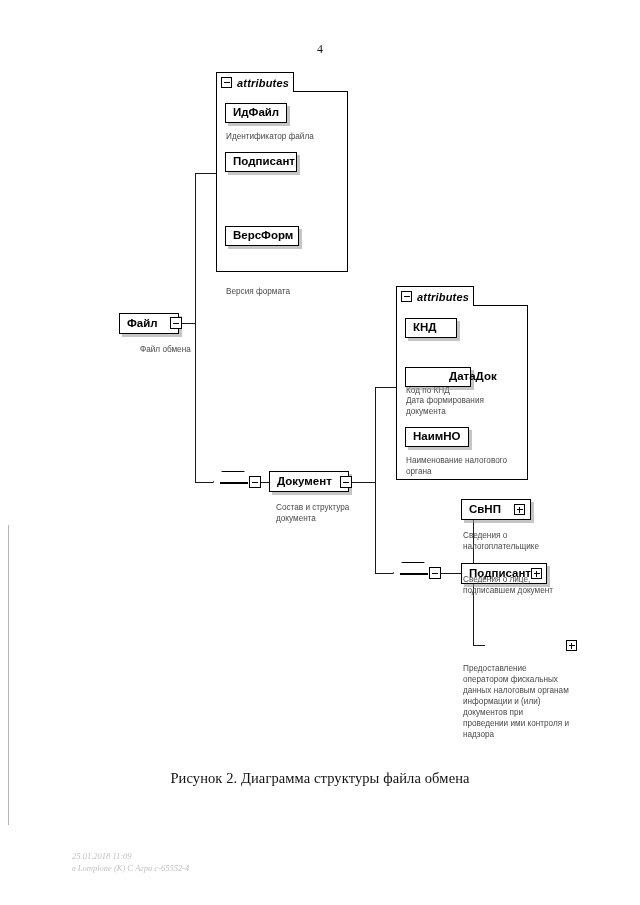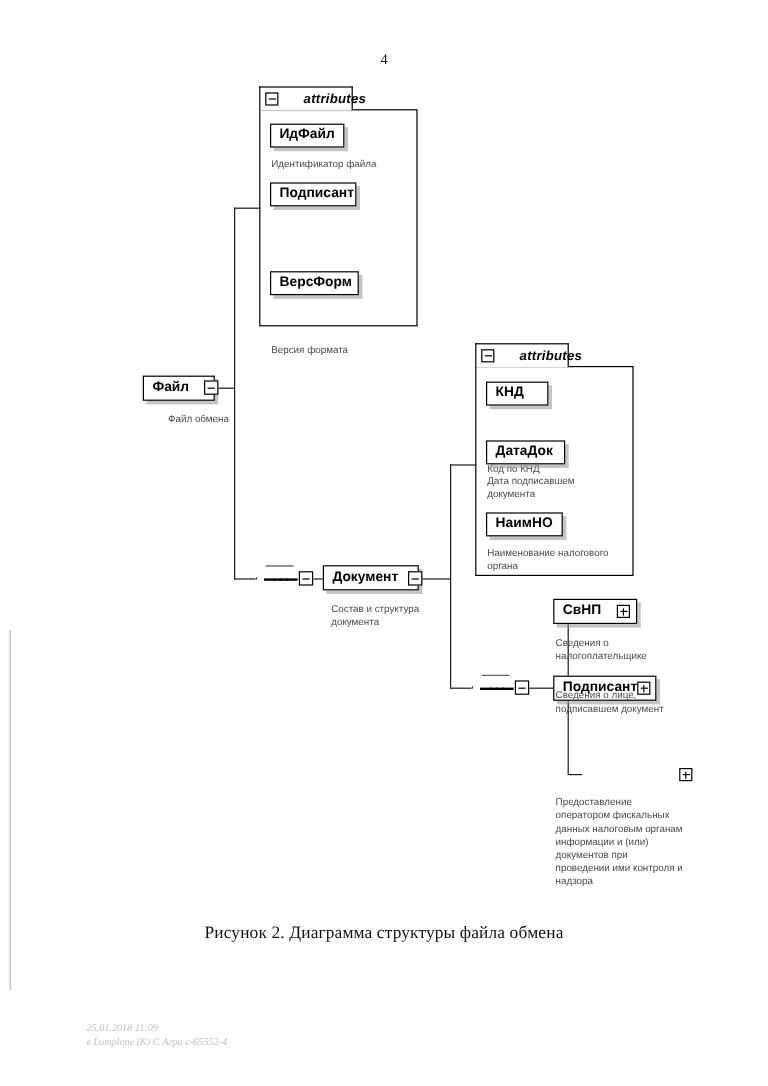--- a/index.html
+++ b/index.html
@@ -64,21 +64,21 @@
     position:absolute;box-sizing:border-box;width:12px;height:12px;
     border:1.5px solid #000;background:#fff;
   }
   .stub::before{content:"";position:absolute;left:2px;right:2px;top:4.5px;height:1.5px;background:#000;}
 
   
   .attrbox{position:absolute;}
   .attrbox .tab{
     position:absolute;left:0;top:0;box-sizing:border-box;
     height:20px;border:1.5px solid #000;border-bottom:none;background:#fff;
-    display:flex;align-items:center;gap:21px;padding:0 8px 0 4px;z-index:2;
+    display:flex;align-items:center;gap:5px;padding:0 8px 0 4px;z-index:2;
   }
   .attrbox .tab .ttl{
     font-style:italic;font-weight:bold;font-size:11px;letter-spacing:.2px;
   }
   .attrbox .body{
     position:absolute;left:0;box-sizing:border-box;
     border:1.5px solid #000;background:#fff;
   }
   .minusicon{
     box-sizing:border-box;width:11px;height:11px;border:1.5px solid #000;background:#fff;
@@ -115,21 +115,21 @@
   <div id="margin-rule" class="solid"></div>
 
   <div class="attrbox" style="left:216px;top:72px;width:132px;height:200px;">
     <div class="tab" style="width:78px;">
       <span class="minusicon"></span>
       <span class="ttl">attributes</span>
     </div>
     <div class="body" style="top:19px;width:132px;height:181px;"></div>
   </div>
 
-  <div class="node" style="left:225px;top:103px;width:62px;height:20px;justify-content:flex-end;">
+  <div class="node" style="left:225px;top:103px;width:62px;height:20px;">
     <span class="cap">ИдФайл</span>
   </div>
   <div class="desc" style="left:226px;top:131px;width:118px;">Идентификатор файла</div>
 
   <div class="node" style="left:225px;top:152px;width:72px;height:20px;">
     <span class="cap">Подписант</span>
   </div>
 
   <div class="node" style="left:225px;top:226px;width:74px;height:20px;">
     <span class="cap">ВерсФорм</span>
@@ -153,24 +153,24 @@
       <span class="ttl">attributes</span>
     </div>
     <div class="body" style="top:19px;width:132px;height:175px;"></div>
   </div>
 
   <div class="node" style="left:405px;top:318px;width:52px;height:20px;">
     <span class="cap">КНД</span>
   </div>
   <div class="desc" style="left:406px;top:346px;width:118px;margin-top:39px;">Код по КНД</div>
 
-  <div class="node" style="left:405px;top:367px;width:66px;height:20px;">
+  <div class="node" style="left:405px;top:367px;width:66px;height:20px;padding-left:36px;">
     <span class="cap">ДатаДок</span>
   </div>
-  <div class="desc" style="left:406px;top:395px;width:118px;">Дата подписавшем
+  <div class="desc" style="left:406px;top:395px;width:118px;">Дата формирования
 документа</div>
 
   <div class="node" style="left:405px;top:427px;width:64px;height:20px;">
     <span class="cap">НаимНО</span>
   </div>
   <div class="desc" style="left:406px;top:455px;width:128px;">Наименование налогового
 органа</div>
 
   <div class="seq" style="left:213px;top:471px;">
     <div class="dash"></div>

